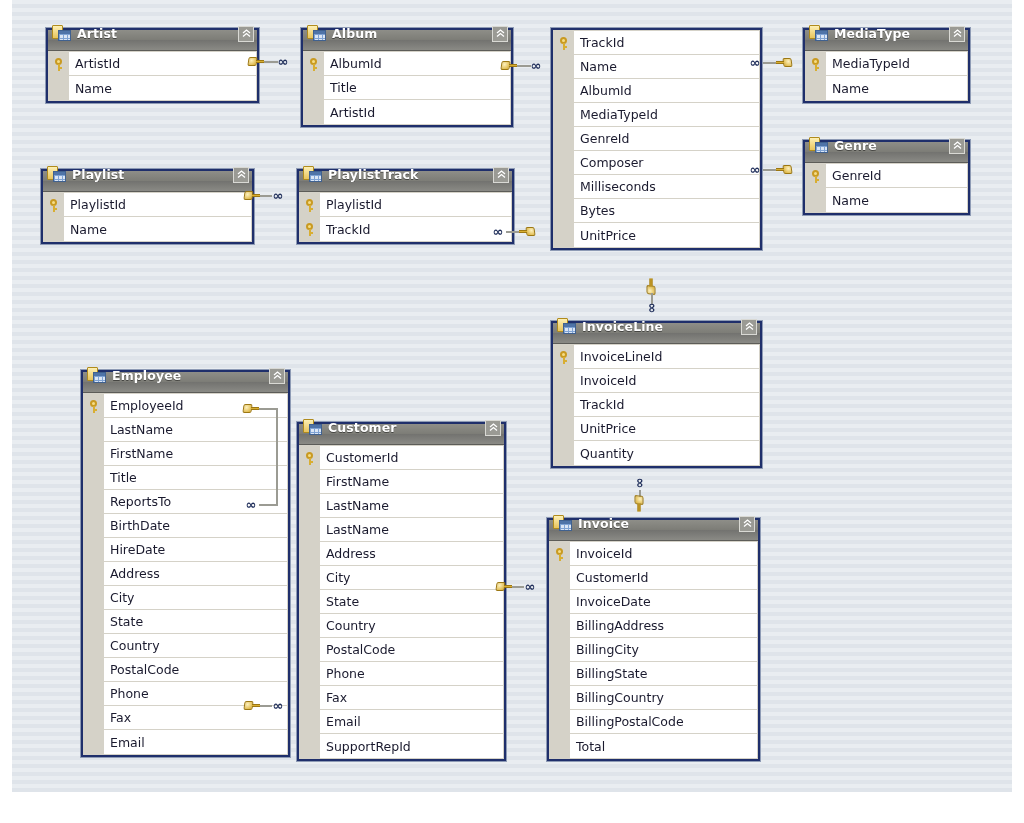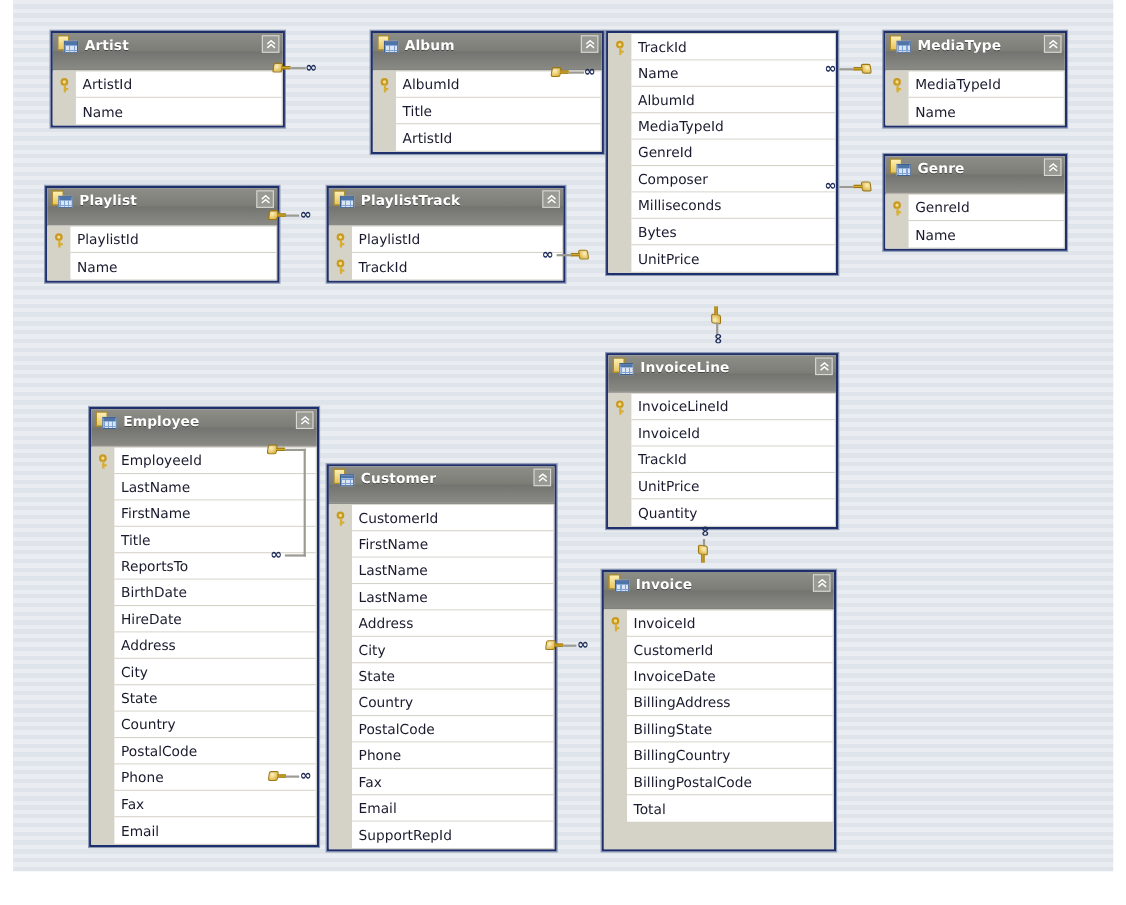--- a/index.html
+++ b/index.html
@@ -23,21 +23,21 @@
   }
 
   
   .tbl {
     position: absolute;
     border: 2px solid #1f2f6b;
     background: #ffffff;
     box-shadow: 0 0 0 1px #8e9bb5;
   }
   .tbl-head {
-    height: 34px;
+    height: 21px;
     background: linear-gradient(to bottom, #8e8e88 0%, #7d7d77 48%, #737370 52%, #8a8a85 100%);
     display: flex;
     align-items: center;
     padding: 0 3px 13px 4px;
     border-bottom: 1px solid #5c5c58;
   }
   .tbl-title {
     flex: 1 1 auto;
     color: #ffffff;
     font-size: 12.5px;
@@ -226,21 +226,21 @@
           <div class="rows">
             <div class="row">
               <span>ArtistId</span>
             </div>
             <div class="row">
               <span>Name</span>
             </div>
           </div>
         </div>
       </div>
-      <div class="tbl" style="left: 289px; top: 28px; width: 212px; margin-left: 36px;">
+      <div class="tbl" style="left: 289px; top: 28px; width: 212px;">
         <div class="tbl-head">
           <span class="ico-table">
             <span class="folder"></span>
             <span class="grid"></span>
           </span>
           <span class="tbl-title">Album</span>
           <span class="btn-collapse">
             <svg width="11" height="11" viewBox="0 0 11 11">
               <polyline points="2,5 5.5,2 9,5" fill="none" stroke="#ffffff" stroke-width="1.3"></polyline>
               <polyline points="2,8.5 5.5,5.5 9,8.5" fill="none" stroke="#ffffff" stroke-width="1.3"></polyline>
@@ -718,20 +718,23 @@
               <span>InvoiceId</span>
             </div>
             <div class="row">
               <span>CustomerId</span>
             </div>
             <div class="row">
               <span>InvoiceDate</span>
             </div>
             <div class="row">
               <span>BillingAddress</span>
+            </div>
+            <div class="row">
+              <span>BillingCity</span>
             </div>
             <div class="row">
               <span>BillingState</span>
             </div>
             <div class="row">
               <span>BillingCountry</span>
             </div>
             <div class="row">
               <span>BillingPostalCode</span>
             </div>

